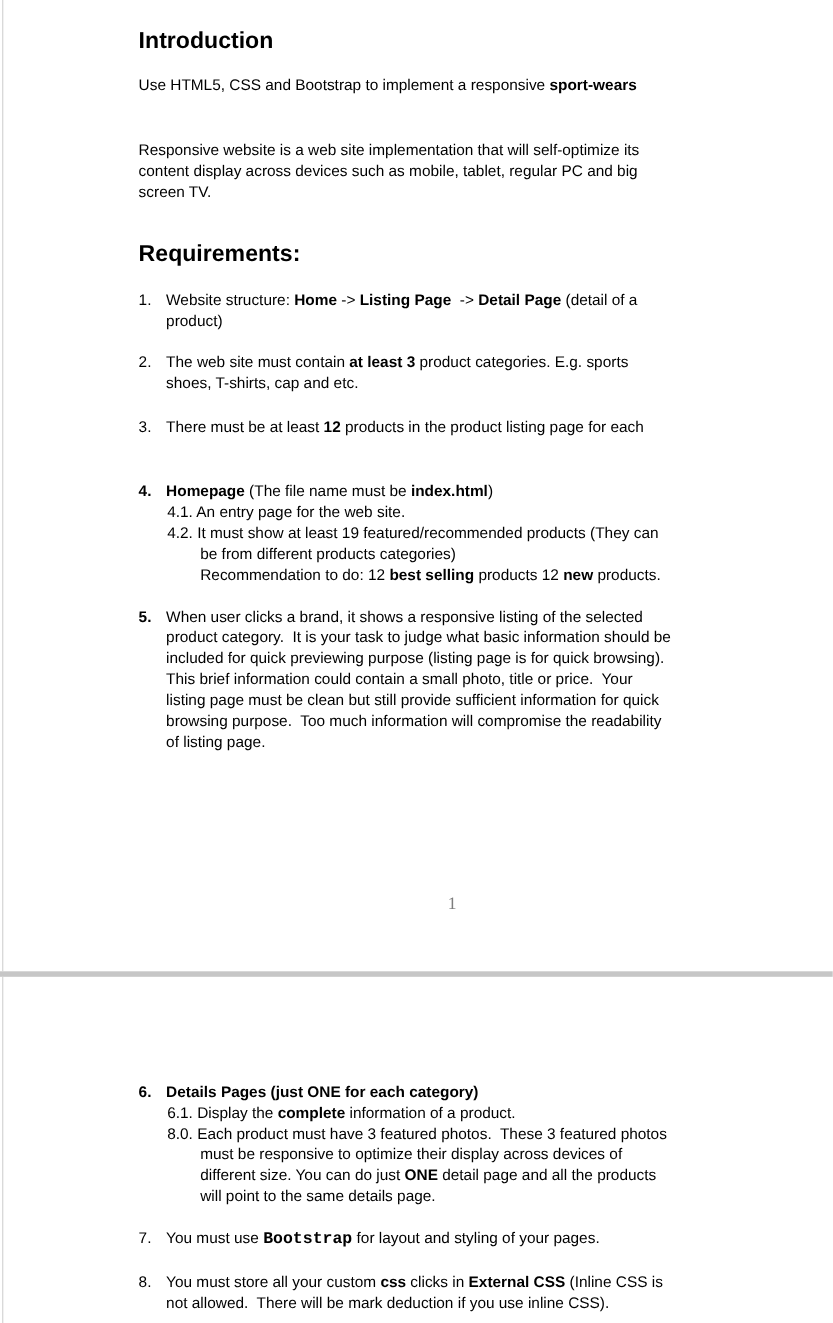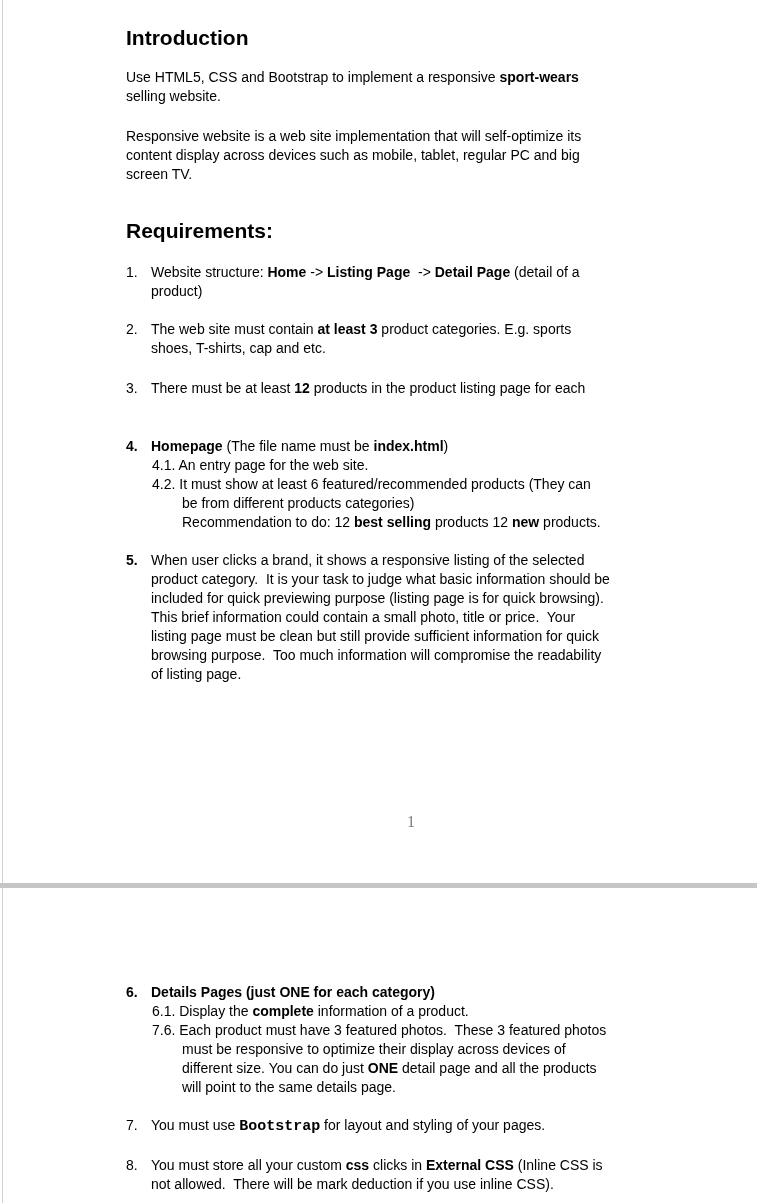--- a/index.html
+++ b/index.html
@@ -43,21 +43,20 @@
 <body>
 
 <div class="edge" id="edge-p1"></div>
 <div class="sep"></div>
 <div class="edge" id="edge-p2"></div>
 
 <h2 class="h" id="intro-h">Introduction</h2>
 
 <div class="para" id="para1">
     <div class="ln ind-0"><span>Use HTML5, CSS and Bootstrap to implement a responsive </span><span class="b">sport-wears</span></div>
-    <div class="ln ind-0"><span>selling website.</span></div>
   </div>
 <div class="para" id="para2">
     <div class="ln ind-0"><span>Responsive website is a web site implementation that will self-optimize its</span></div>
     <div class="ln ind-0"><span>content display across devices such as mobile, tablet, regular PC and big</span></div>
     <div class="ln ind-0"><span>screen TV.</span></div>
   </div>
 
 <h2 class="h" id="req-h">Requirements:</h2>
 
 <div class="item" id="item1">
@@ -81,21 +80,21 @@
   <div>
       <div class="ln ind-0"><span>There must be at least </span><span class="b">12</span><span> products in the product listing page for each</span></div>
     </div>
 </div>
 
 <div class="item" id="item4">
   <span class="num b">4.</span>
   <div>
       <div class="ln ind-0"><span class="b">Homepage</span><span> (The file name must be </span><span class="b">index.html</span><span>)</span></div>
       <div class="ln ind-1"><span>4.1. An entry page for the web site.</span></div>
-      <div class="ln ind-1"><span>4.2. It must show at least 6 featured/recommended products (They can</span></div>
+      <div class="ln ind-1"><span>4.2. It must show at least 19 featured/recommended products (They can</span></div>
       <div class="ln ind-2"><span>be from different products categories)</span></div>
       <div class="ln ind-2"><span>Recommendation to do: 12 </span><span class="b">best selling</span><span> products 12 </span><span class="b">new</span><span> products.</span></div>
     </div>
 </div>
 
 <div class="item" id="item5">
   <span class="num b">5.</span>
   <div>
       <div class="ln ind-0"><span>When user clicks a brand, it shows a responsive listing of the selected</span></div>
       <div class="ln ind-0"><span>product category.  It is your task to judge what basic information should be</span></div>
@@ -107,21 +106,21 @@
     </div>
 </div>
 
 <div class="pagenum">1</div>
 
 <div class="item" id="item6">
   <span class="num b">6.</span>
   <div>
       <div class="ln ind-0"><span class="b">Details Pages (just ONE for each category)</span></div>
       <div class="ln ind-1"><span>6.1. Display the </span><span class="b">complete</span><span> information of a product.</span></div>
-      <div class="ln ind-1"><span>7.6. Each product must have 3 featured photos.  These 3 featured photos</span></div>
+      <div class="ln ind-1"><span>8.0. Each product must have 3 featured photos.  These 3 featured photos</span></div>
       <div class="ln ind-2"><span>must be responsive to optimize their display across devices of</span></div>
       <div class="ln ind-2"><span>different size. You can do just </span><span class="b">ONE</span><span> detail page and all the products</span></div>
       <div class="ln ind-2"><span>will point to the same details page.</span></div>
     </div>
 </div>
 
 <div class="item" id="item7">
   <span class="num">7.</span>
   <div>
       <div class="ln ind-0"><span>You must use </span><span class="m">Bootstrap</span><span> for layout and styling of your pages.</span></div>

